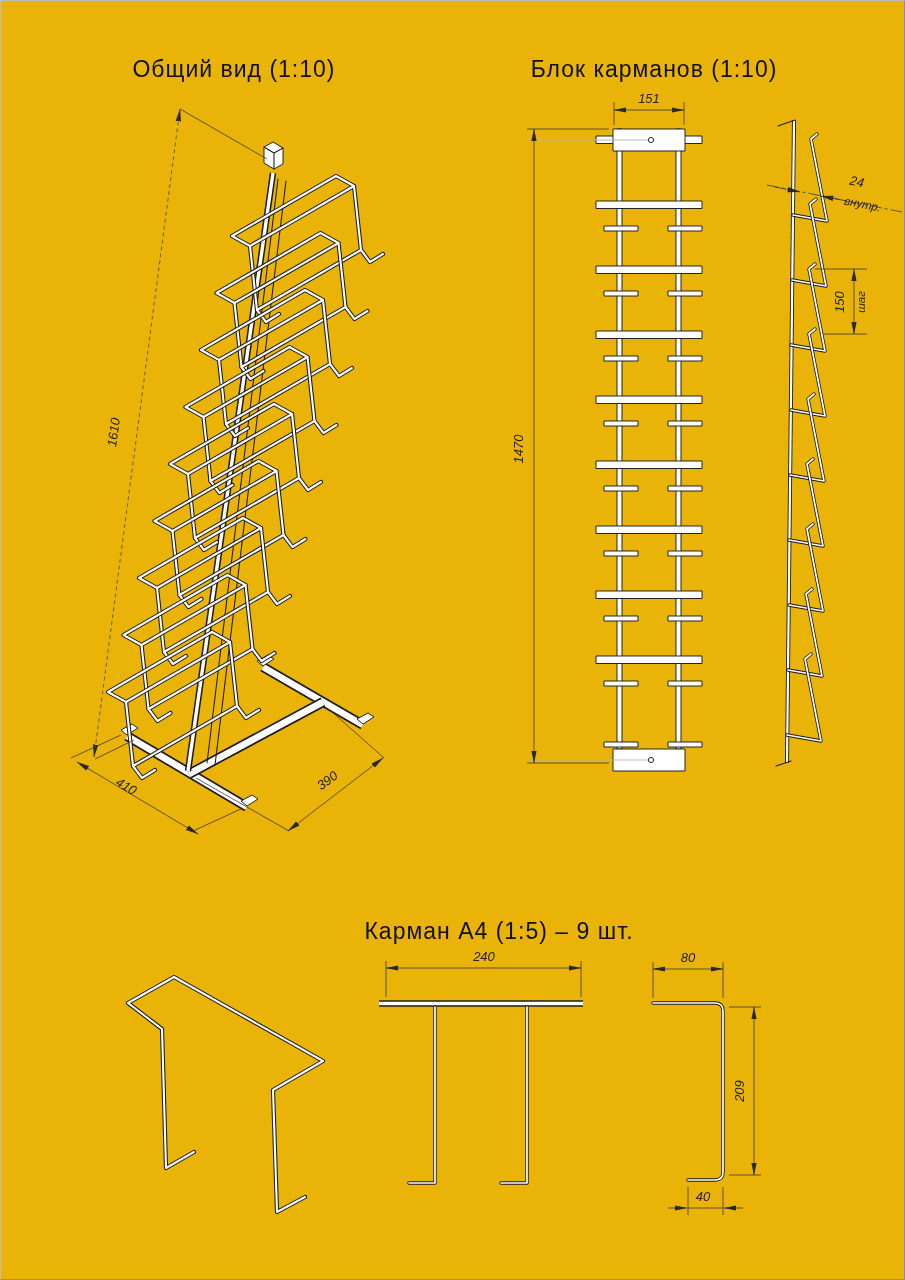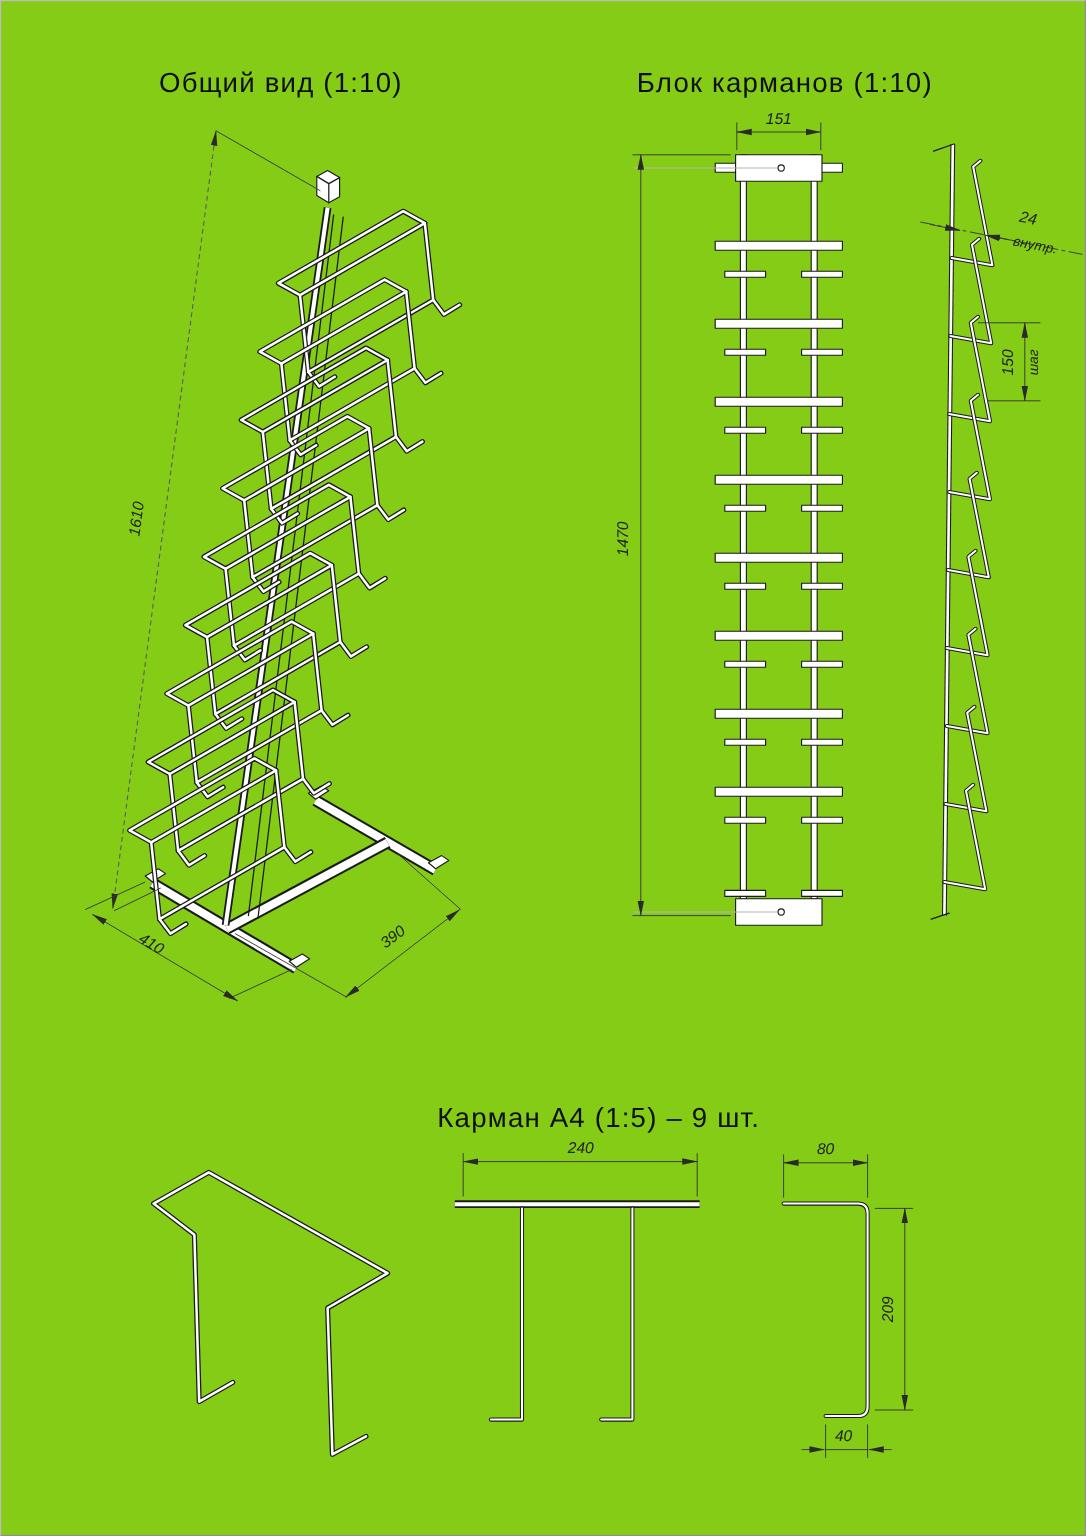--- a/index.html
+++ b/index.html
@@ -1,19 +1,19 @@
 <!DOCTYPE html>
 <html><head>
 <meta charset="utf-8">
 <style>
   html,body{margin:0;padding:0;background:#e8e8e8;}
   .page{
     position:relative;
     width:903px;height:1278px;
-    background:#84cc16;
+    background:#eab308;
     border-top:1px solid #bdbdbd;
     border-left:1px solid #bdbdbd;
     border-right:1px solid #8f8f8f;
     border-bottom:1px solid #8f8f8f;
     overflow:hidden;
     font-family:"Liberation Sans", sans-serif;
   }
   svg{display:block}
   
   .ln   {stroke:#1b1b1b;stroke-width:1.05;fill:none;stroke-linecap:round;stroke-linejoin:round;}

